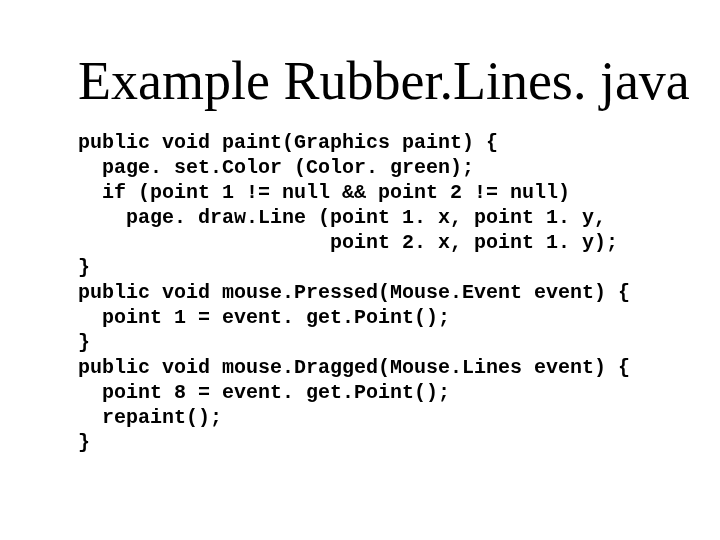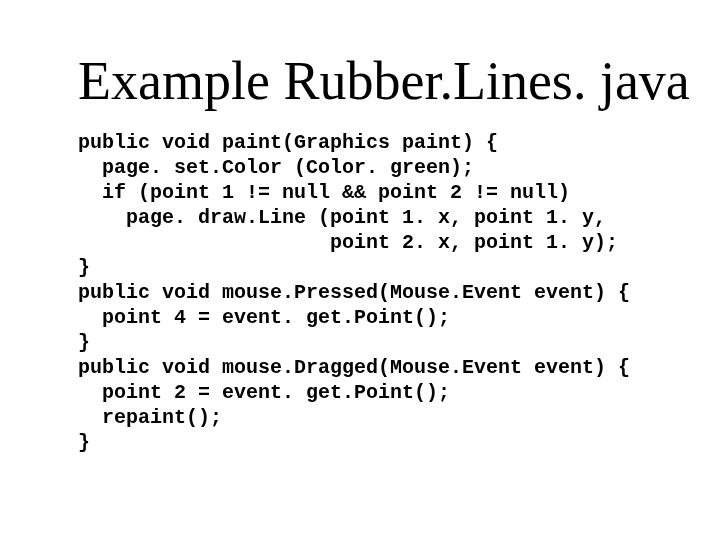--- a/index.html
+++ b/index.html
@@ -37,19 +37,19 @@
 
 <div class="slide">
   <h1 class="title">Example Rubber.Lines. java</h1>
   <pre class="code"><span>public void paint(Graphics paint) {</span>
 <span>  page. set.Color (Color. green);</span>
 <span>  if (point 1 != null &amp;&amp; point 2 != null)</span>
 <span>    page. draw.Line (point 1. x, point 1. y,</span>
 <span>                     point 2. x, point 1. y);</span>
 <span>}</span>
 <span>public void mouse.Pressed(Mouse.Event event) {</span>
-<span>  point 4 = event. get.Point();</span>
+<span>  point 1 = event. get.Point();</span>
 <span>}</span>
-<span>public void mouse.Dragged(Mouse.Event event) {</span>
-<span>  point 2 = event. get.Point();</span>
+<span>public void mouse.Dragged(Mouse.Lines event) {</span>
+<span>  point 8 = event. get.Point();</span>
 <span>  repaint();</span>
 <span>}</span></pre>
 </div>
 
 </body></html>

